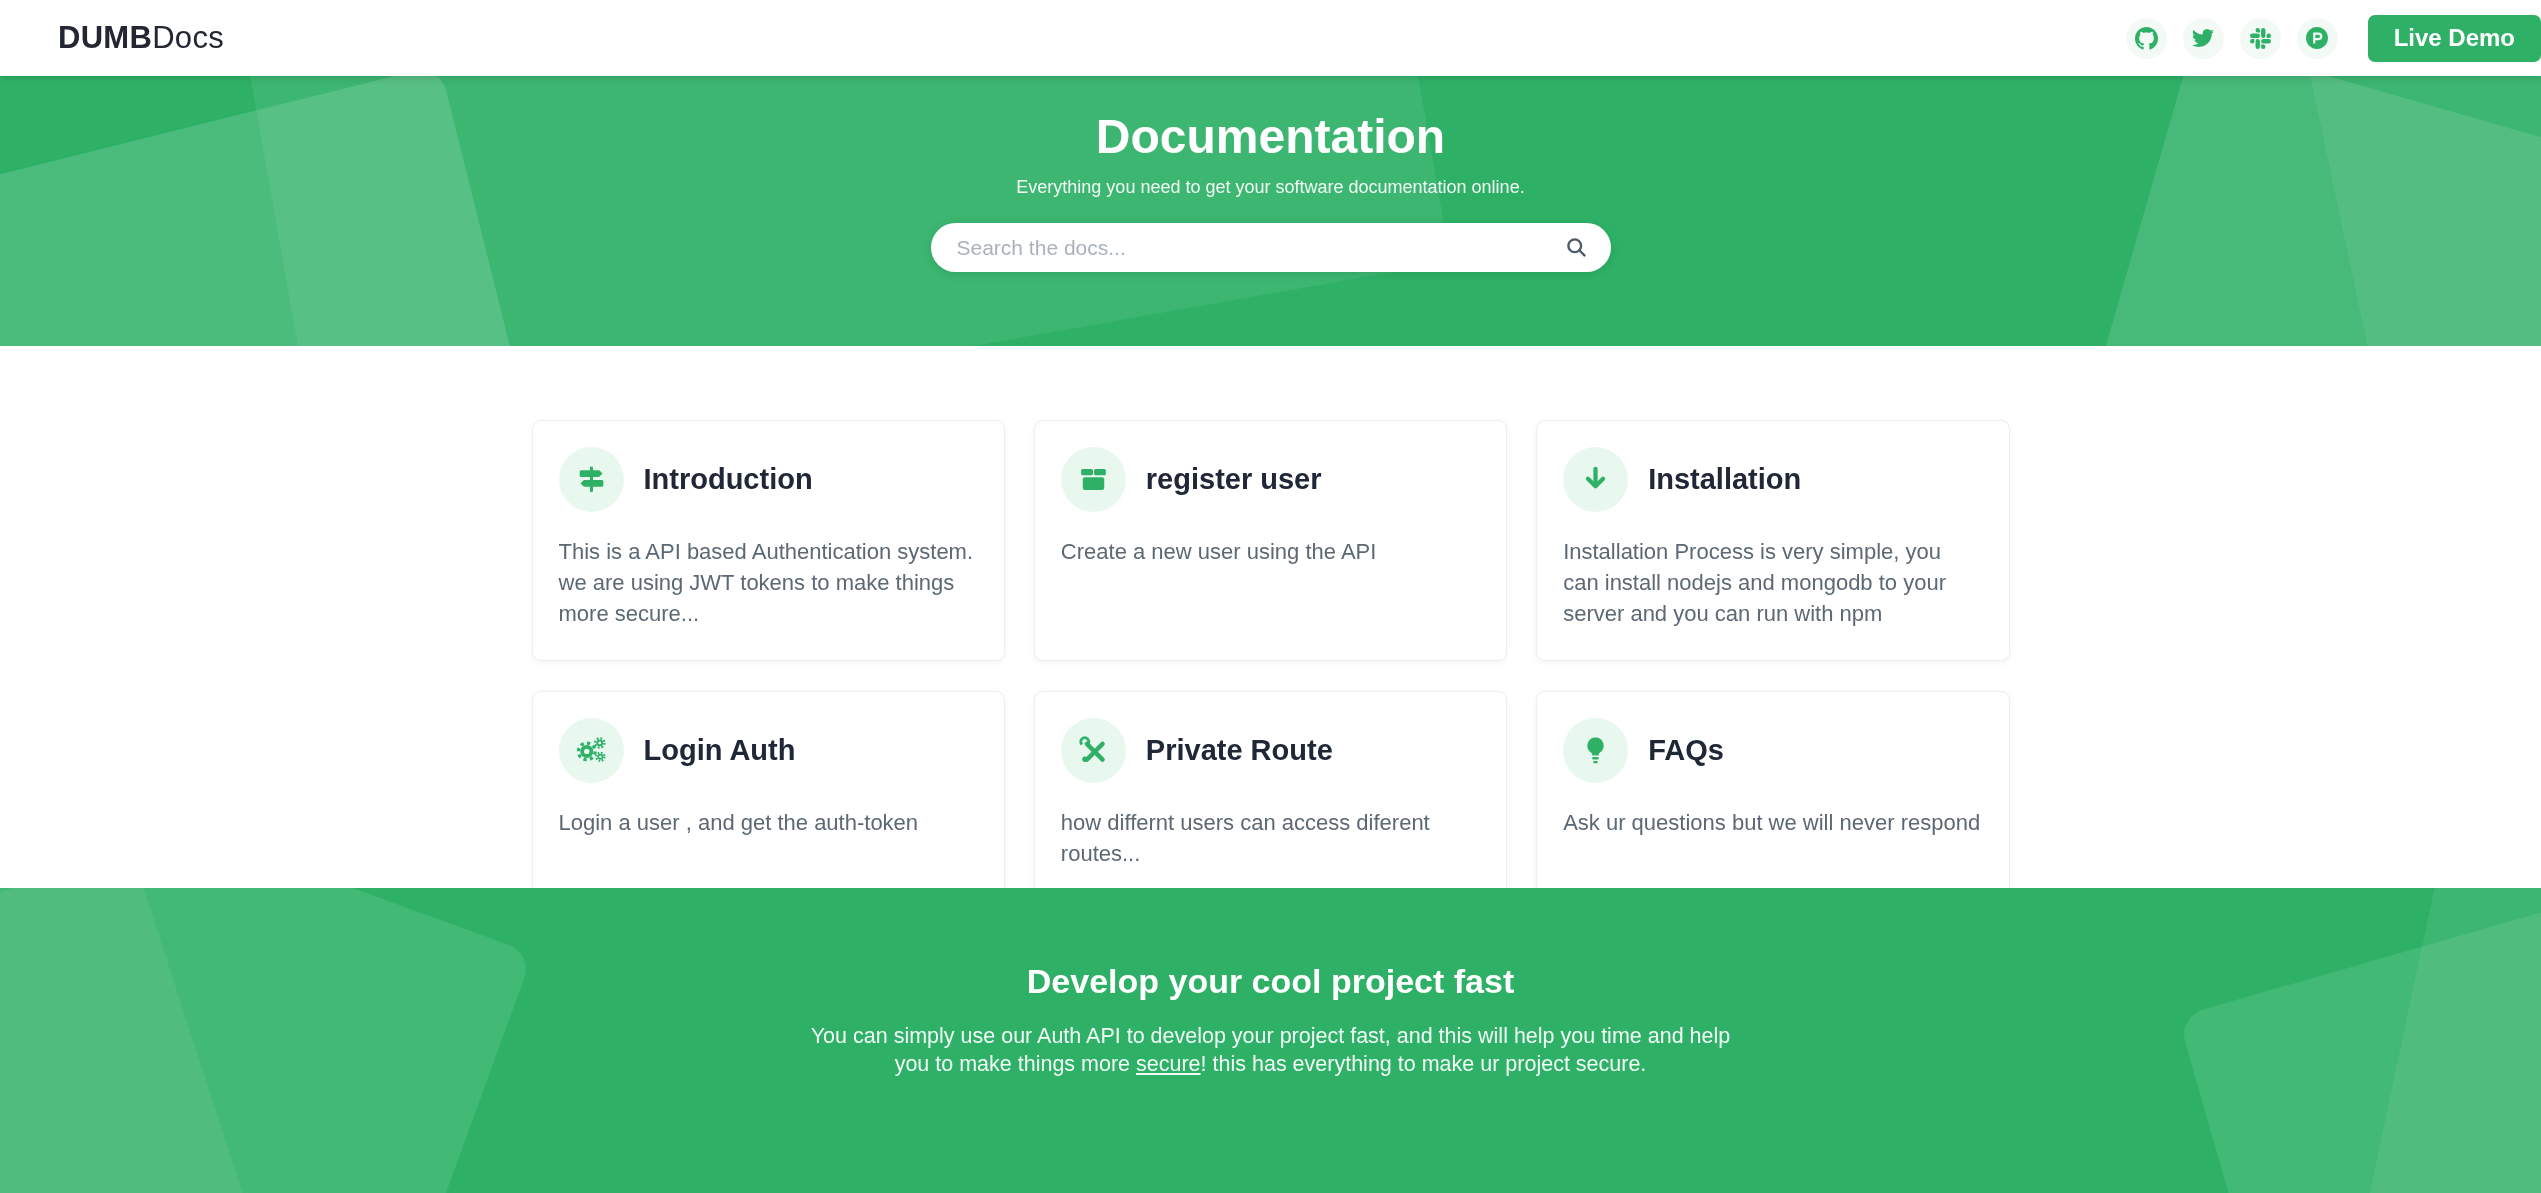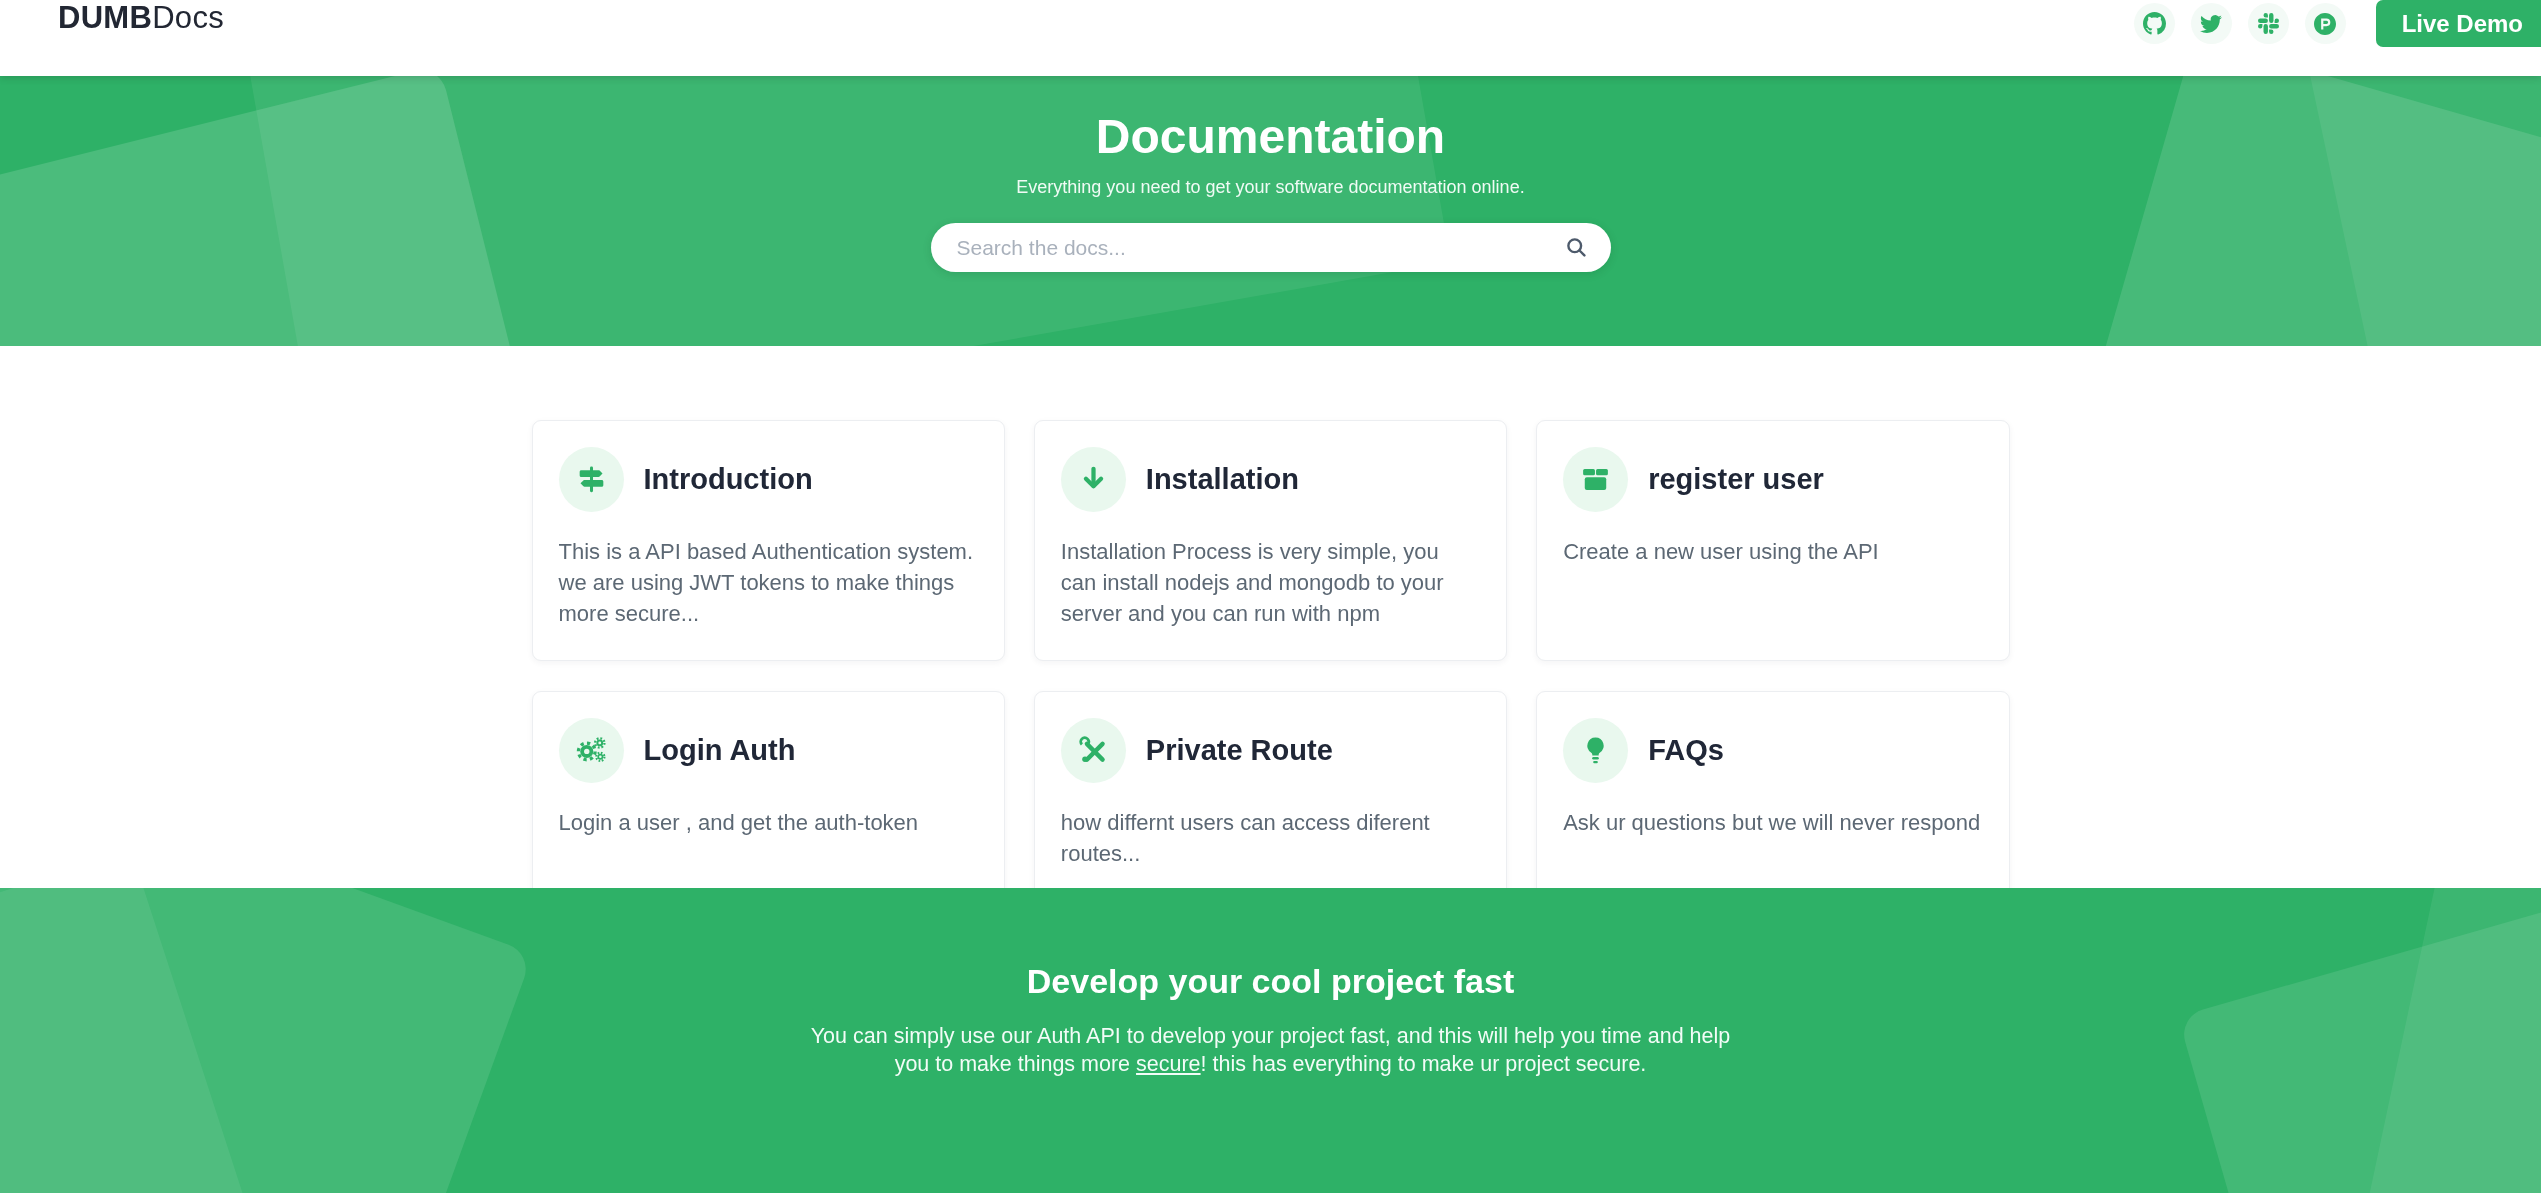--- a/index.html
+++ b/index.html
@@ -6,22 +6,22 @@
   html,body { width:2541px; height:1193px; overflow:hidden; }
   body {
     font-family:"Liberation Sans","DejaVu Sans",sans-serif;
     background:#ffffff;
     color:#202737;
   }
   .page { width:2541px; height:1193px; position:relative; overflow:hidden; }
 
   
   .header {
-    height:76px; background:#ffffff; display:flex; align-items:flex-start;
-    padding:0 8px 0 58px; position:relative; z-index:10;
+    height:76px; background:#ffffff; display:flex; align-items:center;
+    padding:0 16px 0 58px; position:relative; z-index:10;
     box-shadow:0 2px 7px rgba(20,40,30,.18);
   }
   .logo { font-size:31px; letter-spacing:.3px; color:#222733; cursor:default; }
   .logo .bold { font-weight:800; }
   .logo .light { font-weight:500; }
   .header-right { margin-left:auto; display:flex; align-items:center; gap:16px; }
   .social-btn {
     width:41px; height:41px; border-radius:50%; background:#f3faf6;
     display:flex; align-items:center; justify-content:center; cursor:pointer;
   }
@@ -164,42 +164,42 @@
               </svg>
           </div>
           <div class="card-title">Introduction</div>
         </div>
         <div class="card-desc">This is a API based Authentication system. we are using JWT tokens to make things more secure...</div>
       </div>
 
       <div class="card">
         <div class="card-head">
           <div class="icon-circle">
-            <svg width="33" height="33" viewBox="0 0 24 24" fill="none" stroke="#2eb167" stroke-width="3.1" stroke-linecap="round" stroke-linejoin="round">
-                <path d="M12 4.2v12.4"></path>
-                <path d="M6.5 11.4l5.5 5.5 5.5-5.5"></path>
-              </svg>
-          </div>
-          <div class="card-title">Installation</div>
-        </div>
-        <div class="card-desc">Installation Process is very simple, you can install nodejs and mongodb to your server and you can run with npm</div>
-      </div>
-
-      <div class="card">
-        <div class="card-head">
-          <div class="icon-circle">
             <svg width="33" height="33" viewBox="0 0 24 24" fill="#2eb167">
                 <rect x="3" y="4.4" width="8.6" height="4.5" rx="1.1"></rect>
                 <rect x="12.4" y="4.4" width="8.6" height="4.5" rx="1.1"></rect>
                 <rect x="4.2" y="10.3" width="15.6" height="9.3" rx="1.5"></rect>
               </svg>
           </div>
           <div class="card-title">register user</div>
         </div>
         <div class="card-desc">Create a new user using the API</div>
+      </div>
+
+      <div class="card">
+        <div class="card-head">
+          <div class="icon-circle">
+            <svg width="33" height="33" viewBox="0 0 24 24" fill="none" stroke="#2eb167" stroke-width="3.1" stroke-linecap="round" stroke-linejoin="round">
+                <path d="M12 4.2v12.4"></path>
+                <path d="M6.5 11.4l5.5 5.5 5.5-5.5"></path>
+              </svg>
+          </div>
+          <div class="card-title">Installation</div>
+        </div>
+        <div class="card-desc">Installation Process is very simple, you can install nodejs and mongodb to your server and you can run with npm</div>
       </div>
 
       <div class="card">
         <div class="card-head">
           <div class="icon-circle">
             <svg width="34" height="34" viewBox="0 0 24 24">
               <g fill="#2eb167" stroke="#2eb167">
                 <circle cx="9" cy="13" r="4.6" stroke="none"></circle>
                 <circle cx="9" cy="13" r="5.9" fill="none" stroke-width="2.3" stroke-dasharray="2.3 2.33"></circle>
                 <circle cx="9" cy="13" r="1.9" fill="#e9f8ee" stroke="none"></circle>

